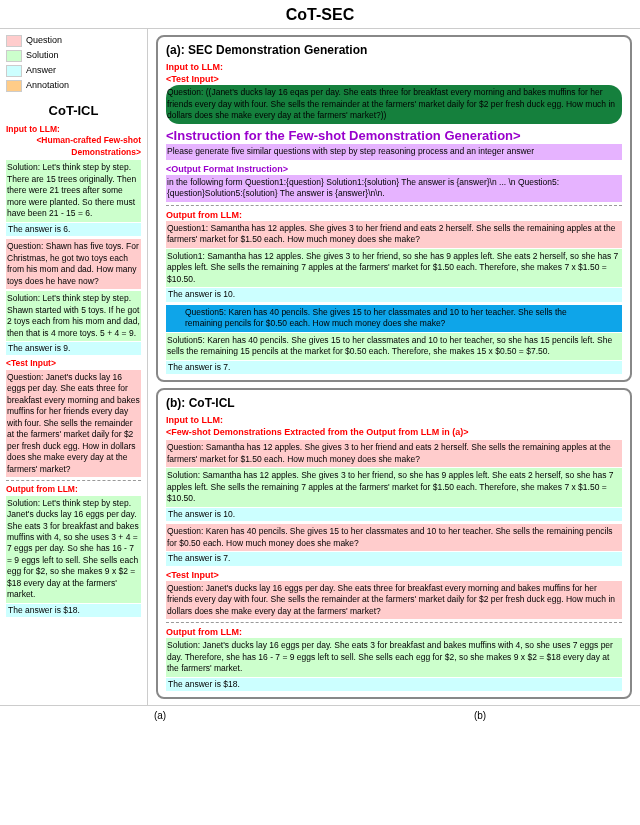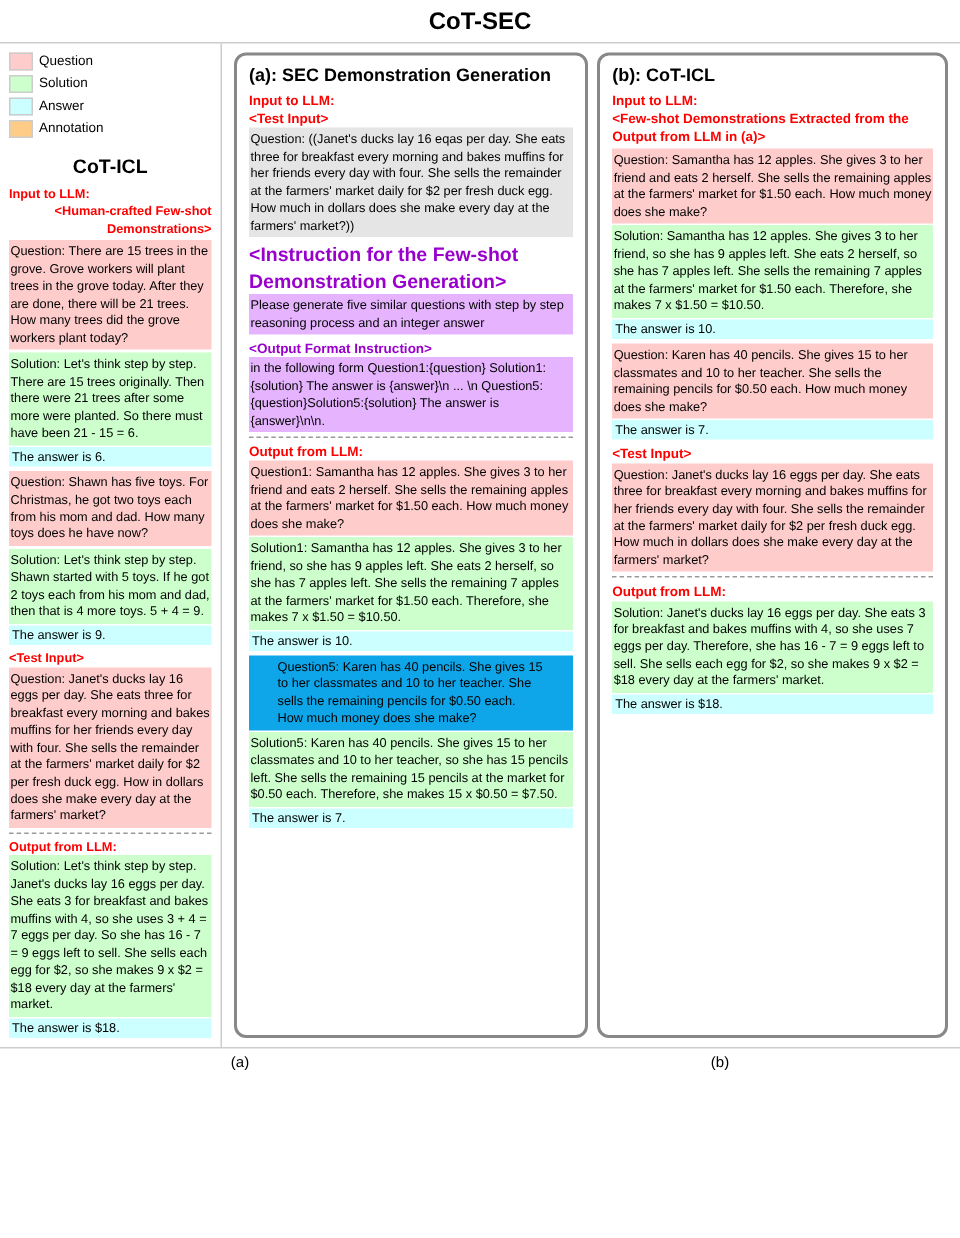--- a/index.html
+++ b/index.html
@@ -71,21 +71,21 @@
       justify-content: space-around;
       padding: 4px 0 2px 0;
       font-size: 10px;
       border-top: 1px solid #ccc;
     }
     
     .right-panel {
       flex: 1;
       padding: 6px 8px;
       display: flex;
-      flex-direction: row;
+      flex-direction: column;
       gap: 6px;
     }
     .sec-box {
       border: 2px solid #888;
       border-radius: 8px;
       padding: 6px 8px;
     }
     .sec-box-title {
       font-size: 12px;
       font-weight: bold;
@@ -129,23 +129,20 @@
           <span>Annotation</span>
         </div>
       </div>
 
       <div class="icl-title">CoT-ICL</div>
 
       <div class="left-content">
         <div class="label-input">Input to LLM:</div>
         <div class="label-human" style="margin-bottom:2px;text-align:right;">&lt;Human-crafted Few-shot Demonstrations&gt;</div>
 
-        <div style="background:#ffcccc;padding:2px 1px;margin-bottom:2px;">
-          <span>Question: There are 15 trees in the grove. Grove workers will plant trees in the grove today. After they are done, there will be 21 trees. How many trees did the grove workers plant today?</span>
-        </div>
         <div style="background:#ccffcc;padding:2px 1px;margin-bottom:1px;">
           <span>Solution: Let's think step by step. There are 15 trees originally. Then there were 21 trees after some more were planted. So there must have been 21 - 15 = 6.</span>
         </div>
         <div style="background:#ccffff;padding:1px 2px;margin-bottom:3px;">
           <span>The answer is 6.</span>
         </div>
 
         <div style="background:#ffcccc;padding:2px 1px;margin-bottom:2px;">
           <span>Question: Shawn has five toys. For Christmas, he got two toys each from his mom and dad. How many toys does he have now?</span>
         </div>
@@ -173,21 +170,21 @@
     </div>
 
     <div class="right-panel">
 
       <div class="sec-box">
         <div class="sec-box-title">(a): SEC Demonstration Generation</div>
 
         <div class="right-content">
           <div class="r-label-input">Input to LLM:</div>
           <div class="r-label-test">&lt;Test Input&gt;</div>
-          <div style="background:#e5e5e5;padding:2px 1px;margin-bottom:3px;">
+          <div style="background:#15803d;padding:2px 1px;margin-bottom:3px;border-radius:13px;">
             <span>Question: ((Janet's ducks lay 16 eqas per day. She eats three for breakfast every morning and bakes muffins for her friends every day with four. She sells the remainder at the farmers' market daily for $2 per fresh duck egg. How much in dollars does she make every day at the farmers' market?))</span>
           </div>
 
           <div class="r-label-instruction">&lt;Instruction for the Few-shot Demonstration Generation&gt;</div>
           <div style="background:#e6b3ff;padding:2px 1px;margin-bottom:3px;">
             <span>Please generate five similar questions with step by step reasoning process and an integer answer</span>
           </div>
 
           <div class="r-label-format">&lt;Output Format Instruction&gt;</div>
           <div style="background:#e6b3ff;padding:2px 1px;margin-bottom:3px;">

